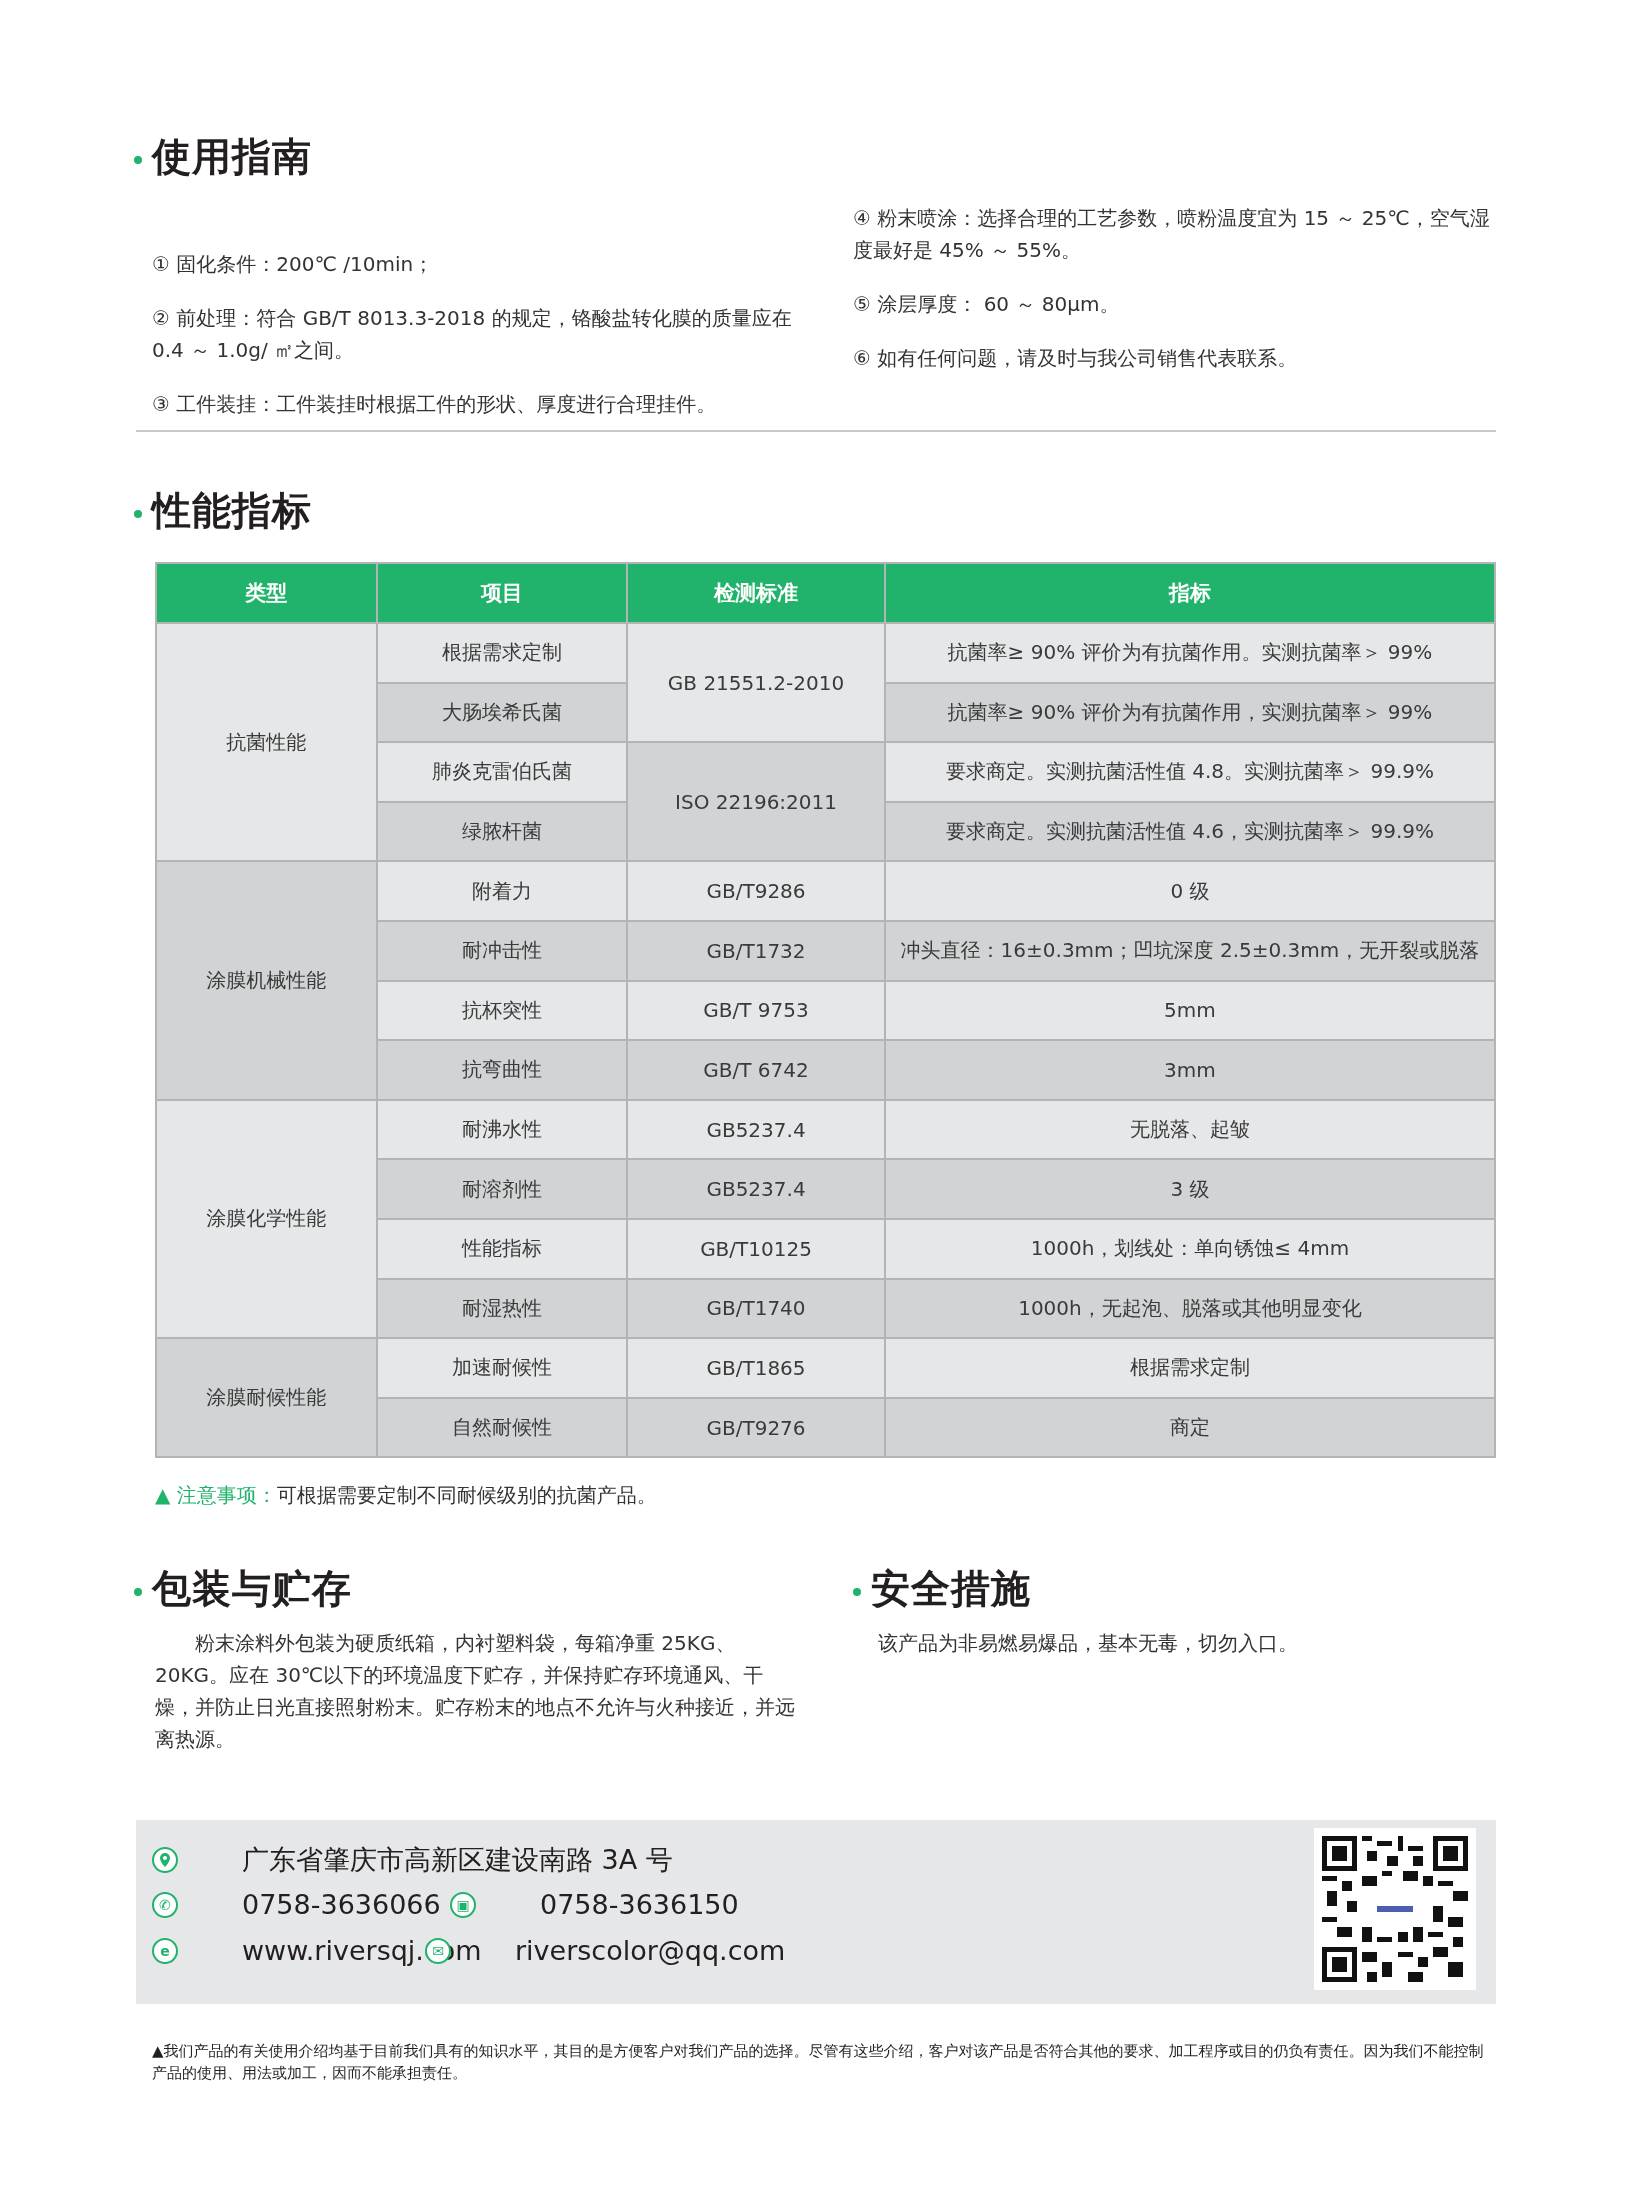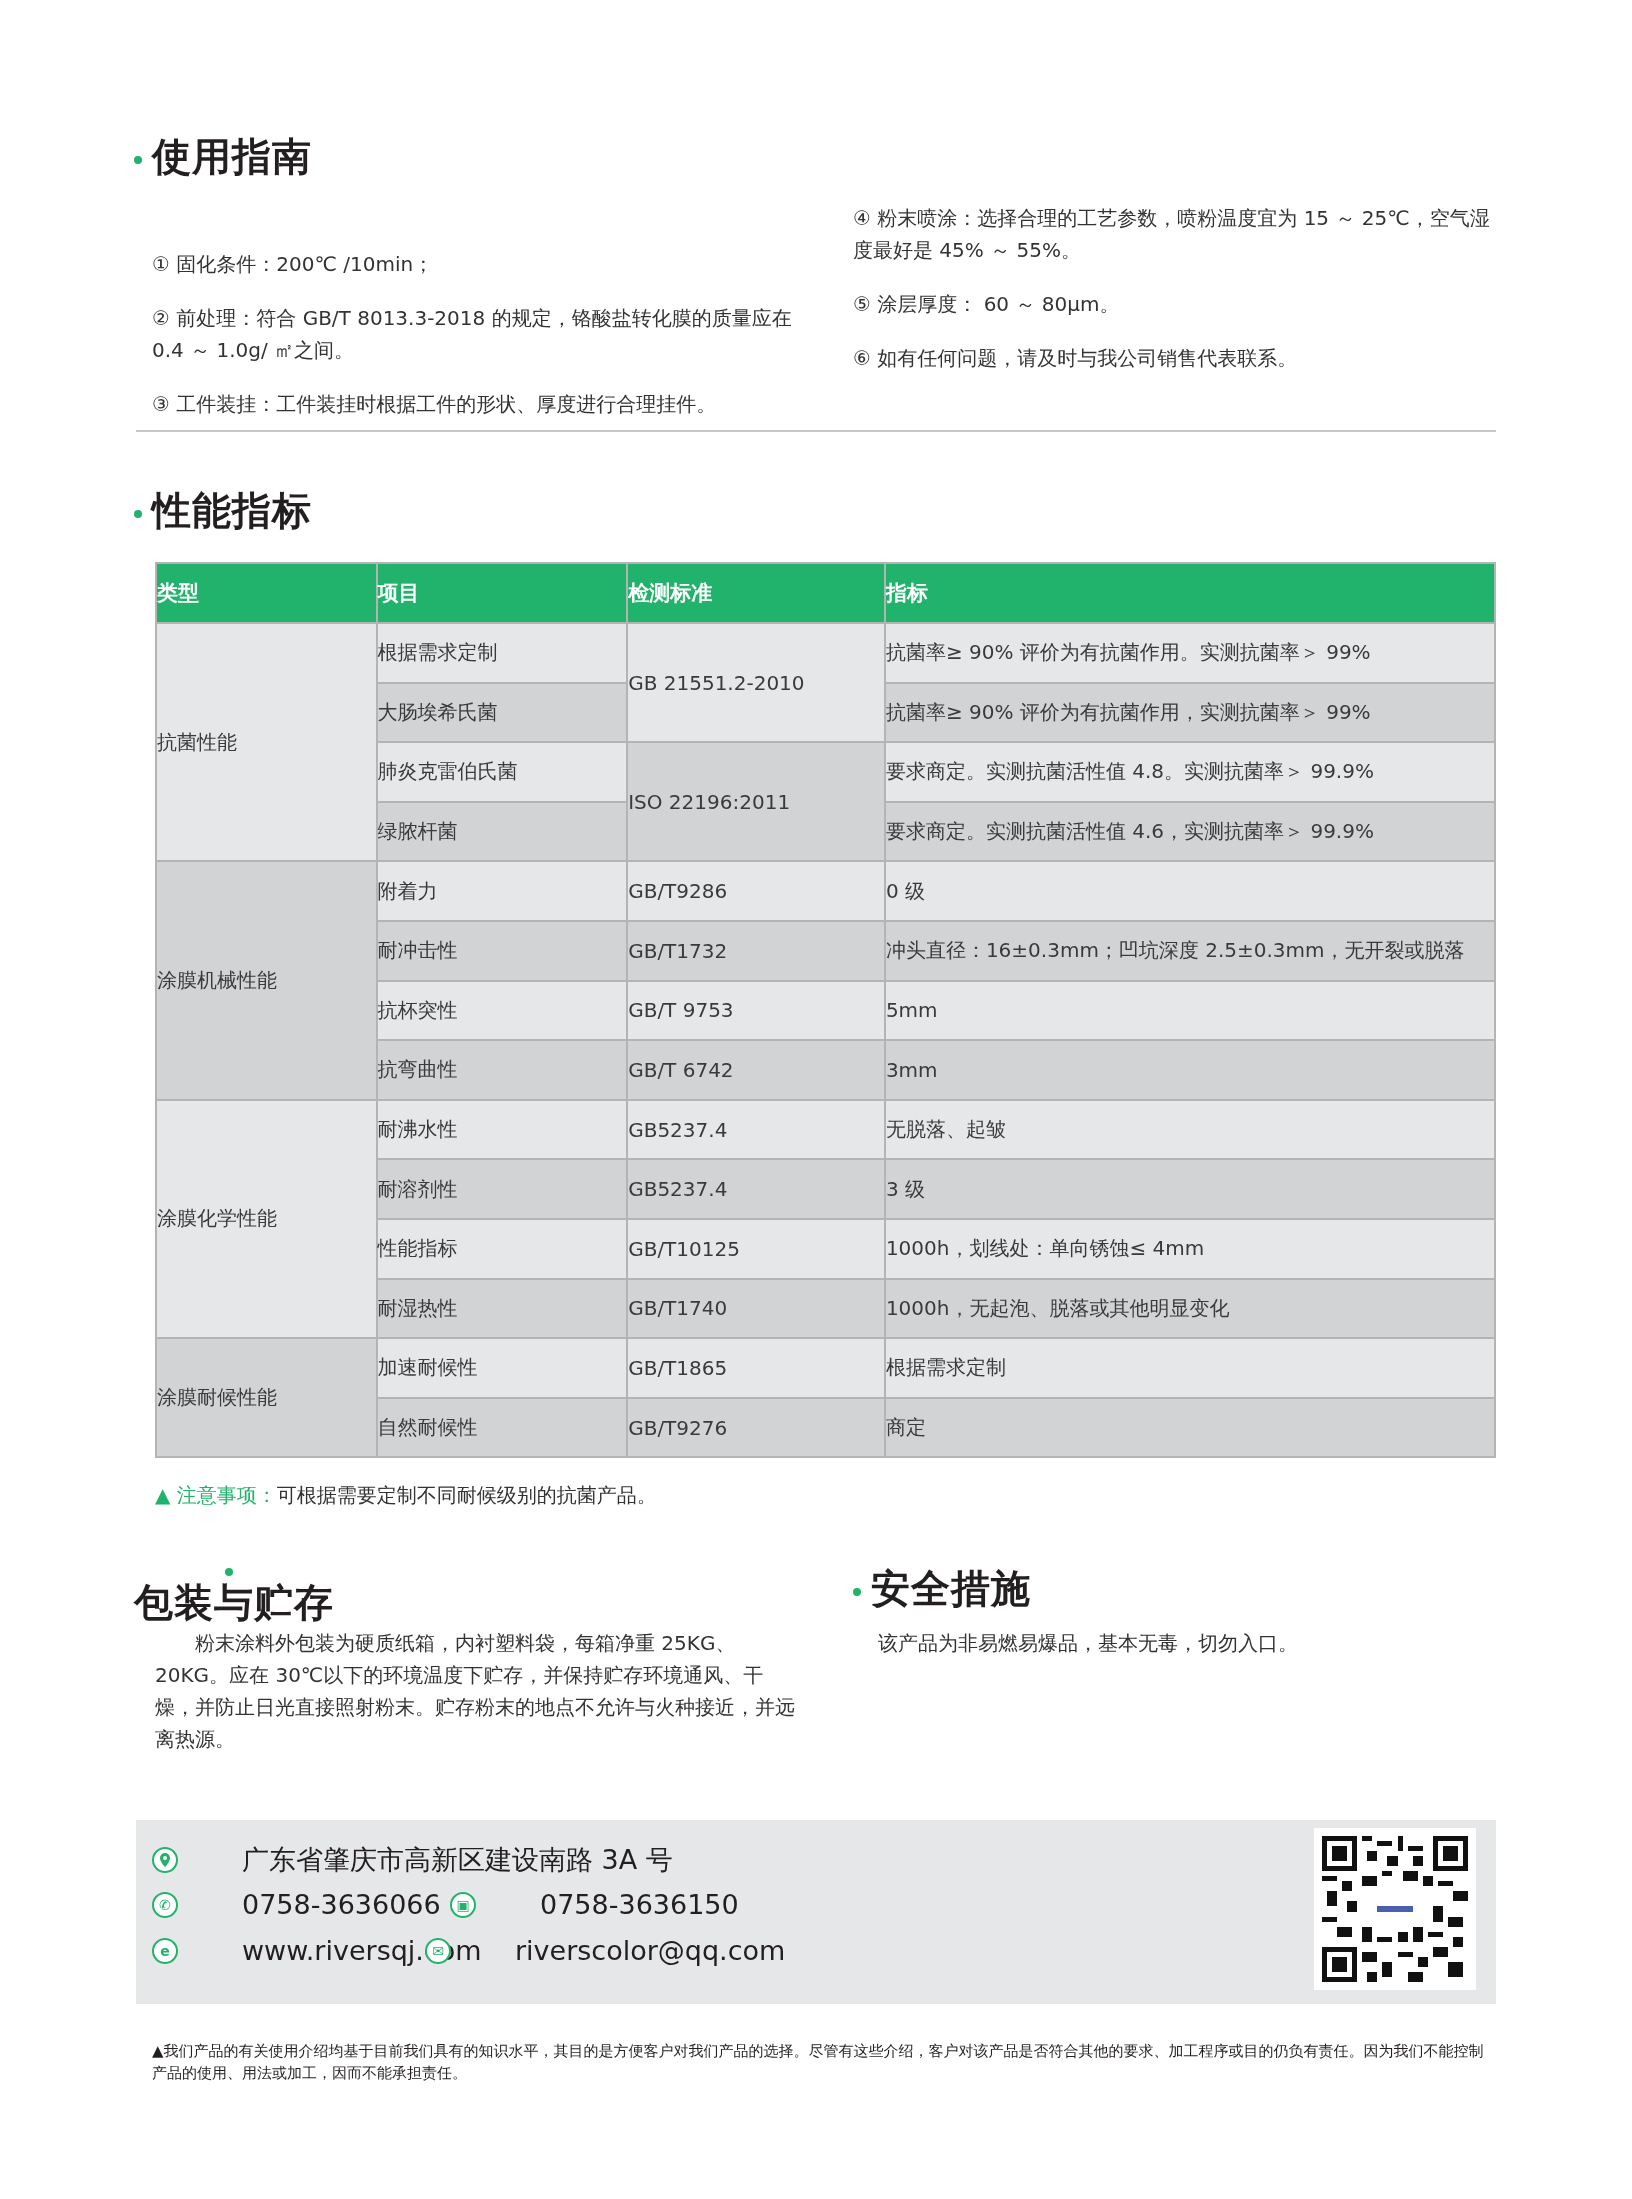--- a/index.html
+++ b/index.html
@@ -8,21 +8,21 @@
 
   .section-title { position: absolute; display: flex; align-items: center; font-size: 39px; font-weight: bold; color: #231f20; letter-spacing: 1px; }
   .section-title .dot { width: 8px; height: 8px; border-radius: 50%; background: #21b36b; margin-right: 10px; margin-top: 6px; }
 
   .guide-col { position: absolute; font-size: 20px; color: #333; line-height: 32px; }
   .guide-col p { margin-bottom: 22px; }
 
   .hr { position: absolute; left: 136px; top: 430px; width: 1360px; height: 2px; background: #c8c8c8; }
 
   table.spec { position: absolute; left: 155px; top: 562px; width: 1341px; border-collapse: collapse; font-size: 20px; color: #3a3a3a; }
-  table.spec th, table.spec td { border: 2px solid #b4b4b4; text-align: left; vertical-align: middle; }
+  table.spec th, table.spec td { border: 2px solid #b4b4b4; text-align: center; vertical-align: middle; }
   table.spec th { background: #21b36b; color: #ffffff; font-weight: bold; height: 60px; font-size: 21px; }
   table.spec td { height: 59.6px; }
   td.light { background: #e6e7e8; }
   td.dark { background: #d1d3d4; }
 
   .note { position: absolute; left: 155px; top: 1482px; font-size: 20px; color: #333; }
   .note .tri { color: #21b36b; }
   .note .lbl { color: #21b36b; }
 
   .para { position: absolute; font-size: 20px; line-height: 32px; color: #333; }
@@ -152,21 +152,21 @@
       <td class="dark">商定</td>
     </tr>
   </tbody>
 </table>
 
 <div class="note">
   <span class="tri">▲</span>
   <span class="lbl">注意事项：</span><span>可根据需要定制不同耐候级别的抗菌产品。</span>
 </div>
 
-<div class="section-title" style="left:134px; top:1562px;flex-direction:column;">
+<div class="section-title" style="left:134px; top:1562px;">
   <span class="dot"></span>
   <span>包装与贮存</span>
 </div>
 <div class="para" style="left:155px; top:1627px; width:640px; text-indent:40px;">粉末涂料外包装为硬质纸箱，内衬塑料袋，每箱净重 25KG、20KG。应在 30℃以下的环境温度下贮存，并保持贮存环境通风、干燥，并防止日光直接照射粉末。贮存粉末的地点不允许与火种接近，并远离热源。</div>
 
 <div class="section-title" style="left:853px; top:1562px;">
   <span class="dot"></span>
   <span>安全措施</span>
 </div>
 <div class="para" style="left:878px; top:1627px; width:620px;">该产品为非易燃易爆品，基本无毒，切勿入口。</div>

